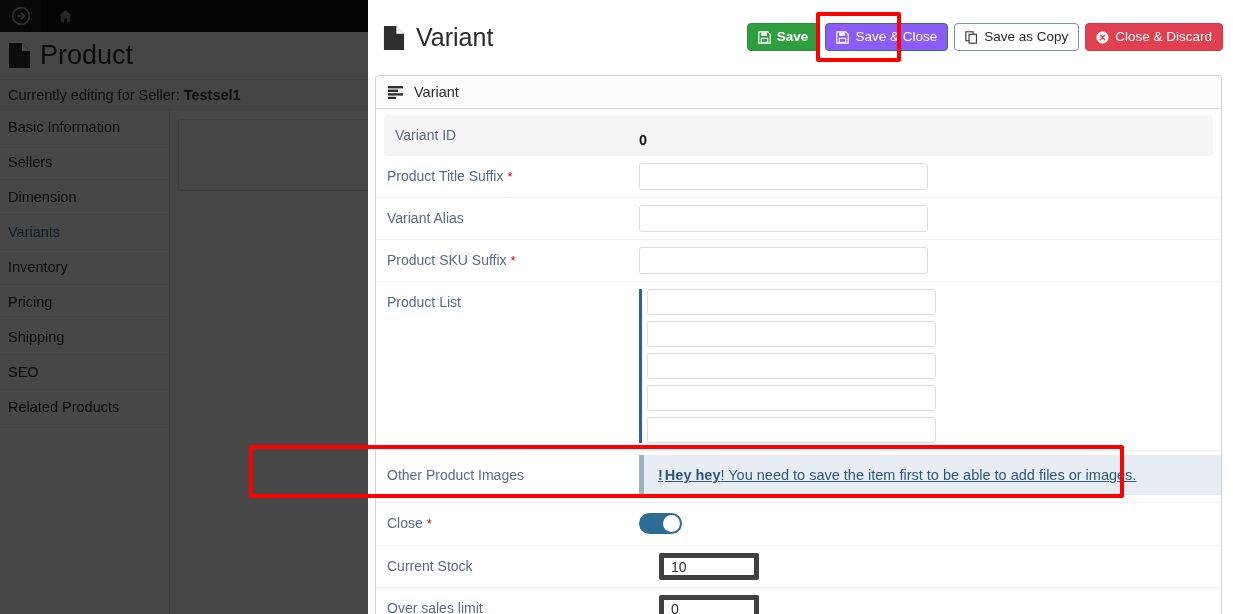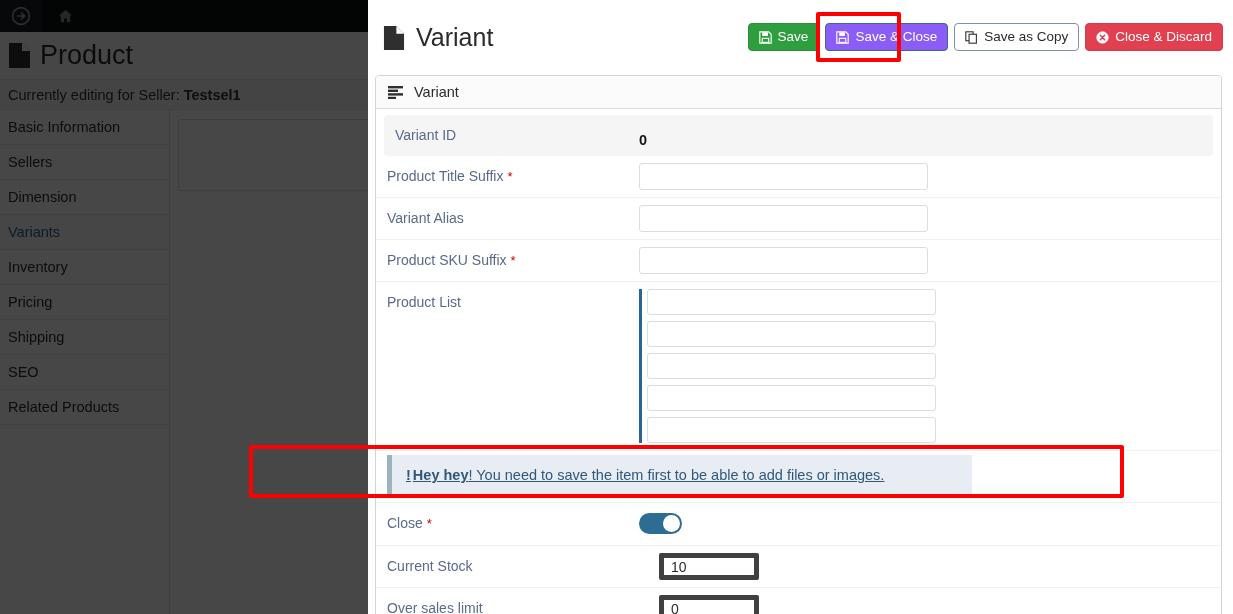--- a/index.html
+++ b/index.html
@@ -87,21 +87,21 @@
     position: absolute; right: 10px; top: 23px;
     display: flex; align-items: center; gap: 6px;
   }
   .btn {
     display: inline-flex; align-items: center; gap: 6px;
     height: 28px; padding: 0 10px;
     font-size: 13.5px; border-radius: 4px;
     border: 1px solid transparent; cursor: pointer;
     white-space: nowrap; line-height: 1;
   }
-  .btn-save { background: #2e9e3e; color: #ffffff; border-color: #2a8f38; font-weight:400;}
+  .btn-save { background: #2e9e3e; color: #ffffff; border-color: #2a8f38; font-weight:700;}
   .btn-saveclose { background: #8b5cf6; color: #ffffff; border-color: #3a6b86; }
   .btn-copy { background: #ffffff; color: #2b2b2b; border-color: #7a93a8; }
   .btn-discard { background: #e0404f; color: #ffffff; border-color: #d63a49; }
 
   .save-highlight {
     position: absolute; left: 448px; top: 12px;
     width: 85px; height: 50px;
     border: 4px solid #ff0000; border-radius: 2px;
     z-index: 30; pointer-events: none;
   }
@@ -374,20 +374,21 @@
                 <input type="text" class="inp" value="" style="">
                 <input type="text" class="inp" value="" style="">
                 <input type="text" class="inp" value="" style="">
                 <input type="text" class="inp" value="" style="">
                 <input type="text" class="inp" value="" style="">
               </div>
           </div>
         </div>
 
         <div class="frow" style="min-height:52px">
+          <div class="flabel" style="padding-top:16px">Other Product Images</div>
           <div class="fctl" style="padding-top:4px">
             <div class="alert">
               <span class="bang">!</span><b>Hey hey</b><span>! You need to save the item first to be able to add files or images.</span>
             </div>
           </div>
         </div>
 
         <div class="frow">
           <div class="flabel">
             <span>Close</span><span class="req">*</span>

